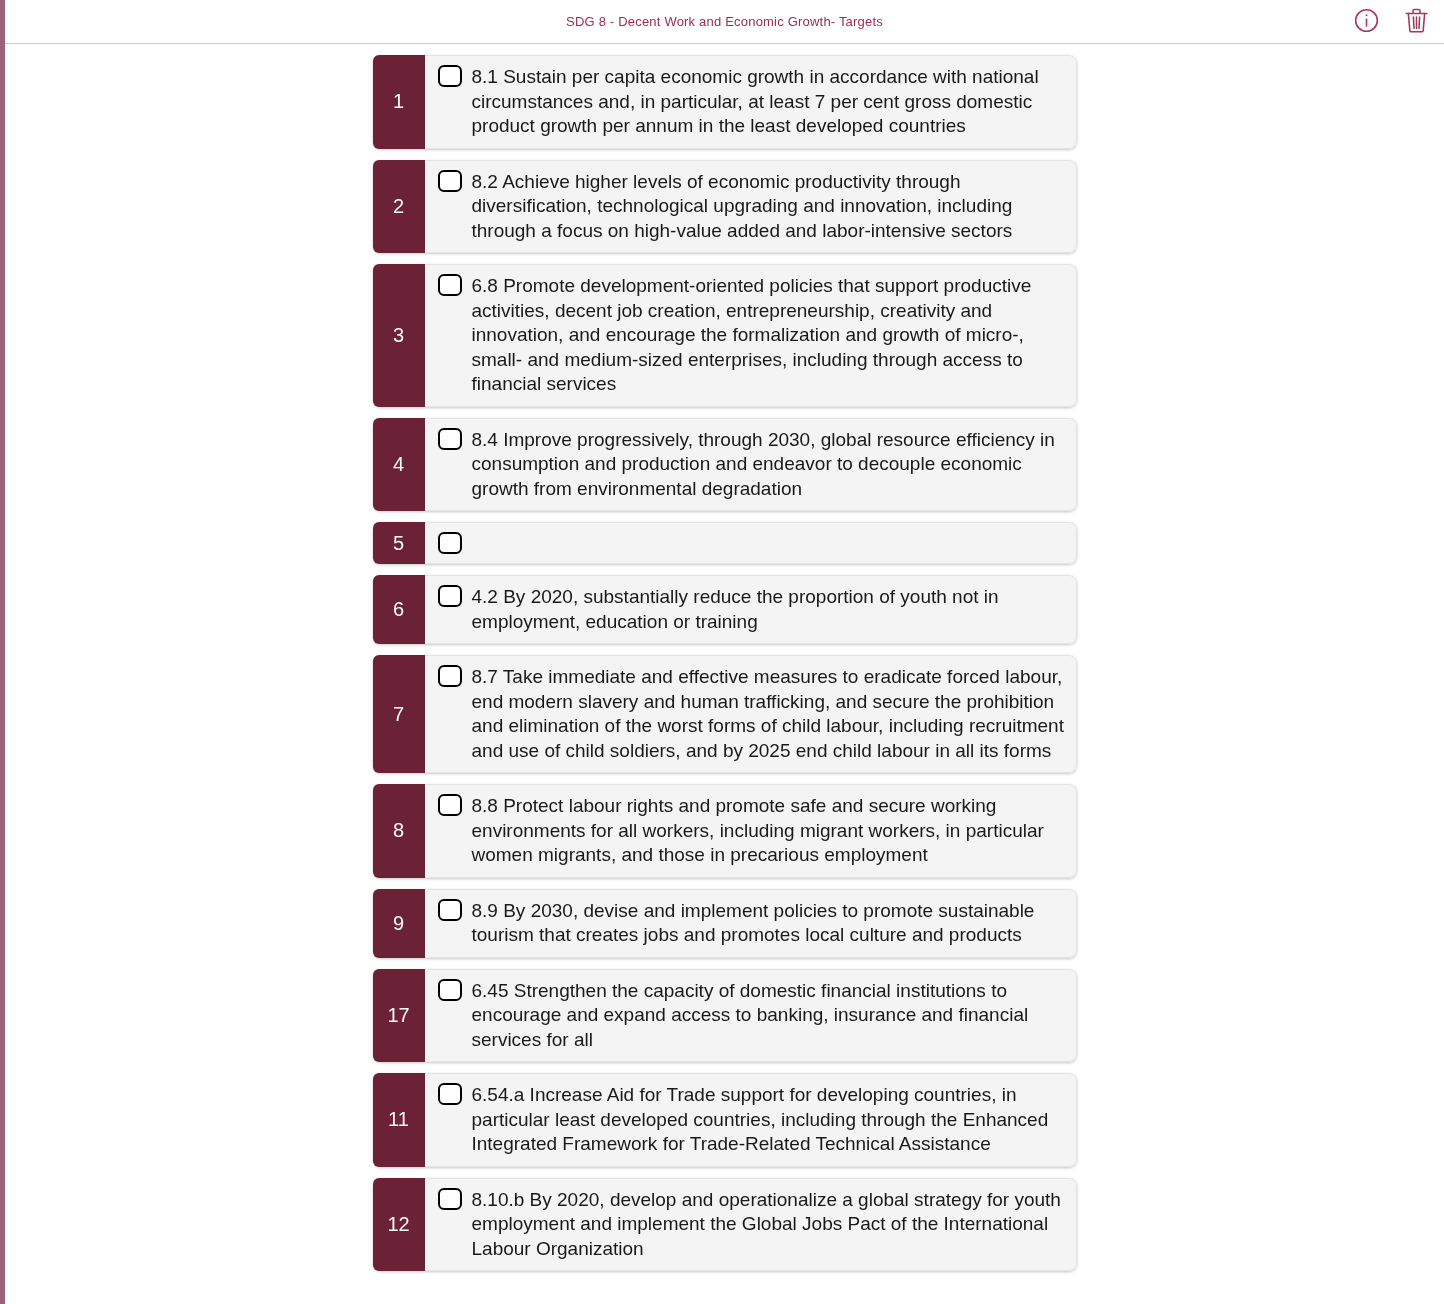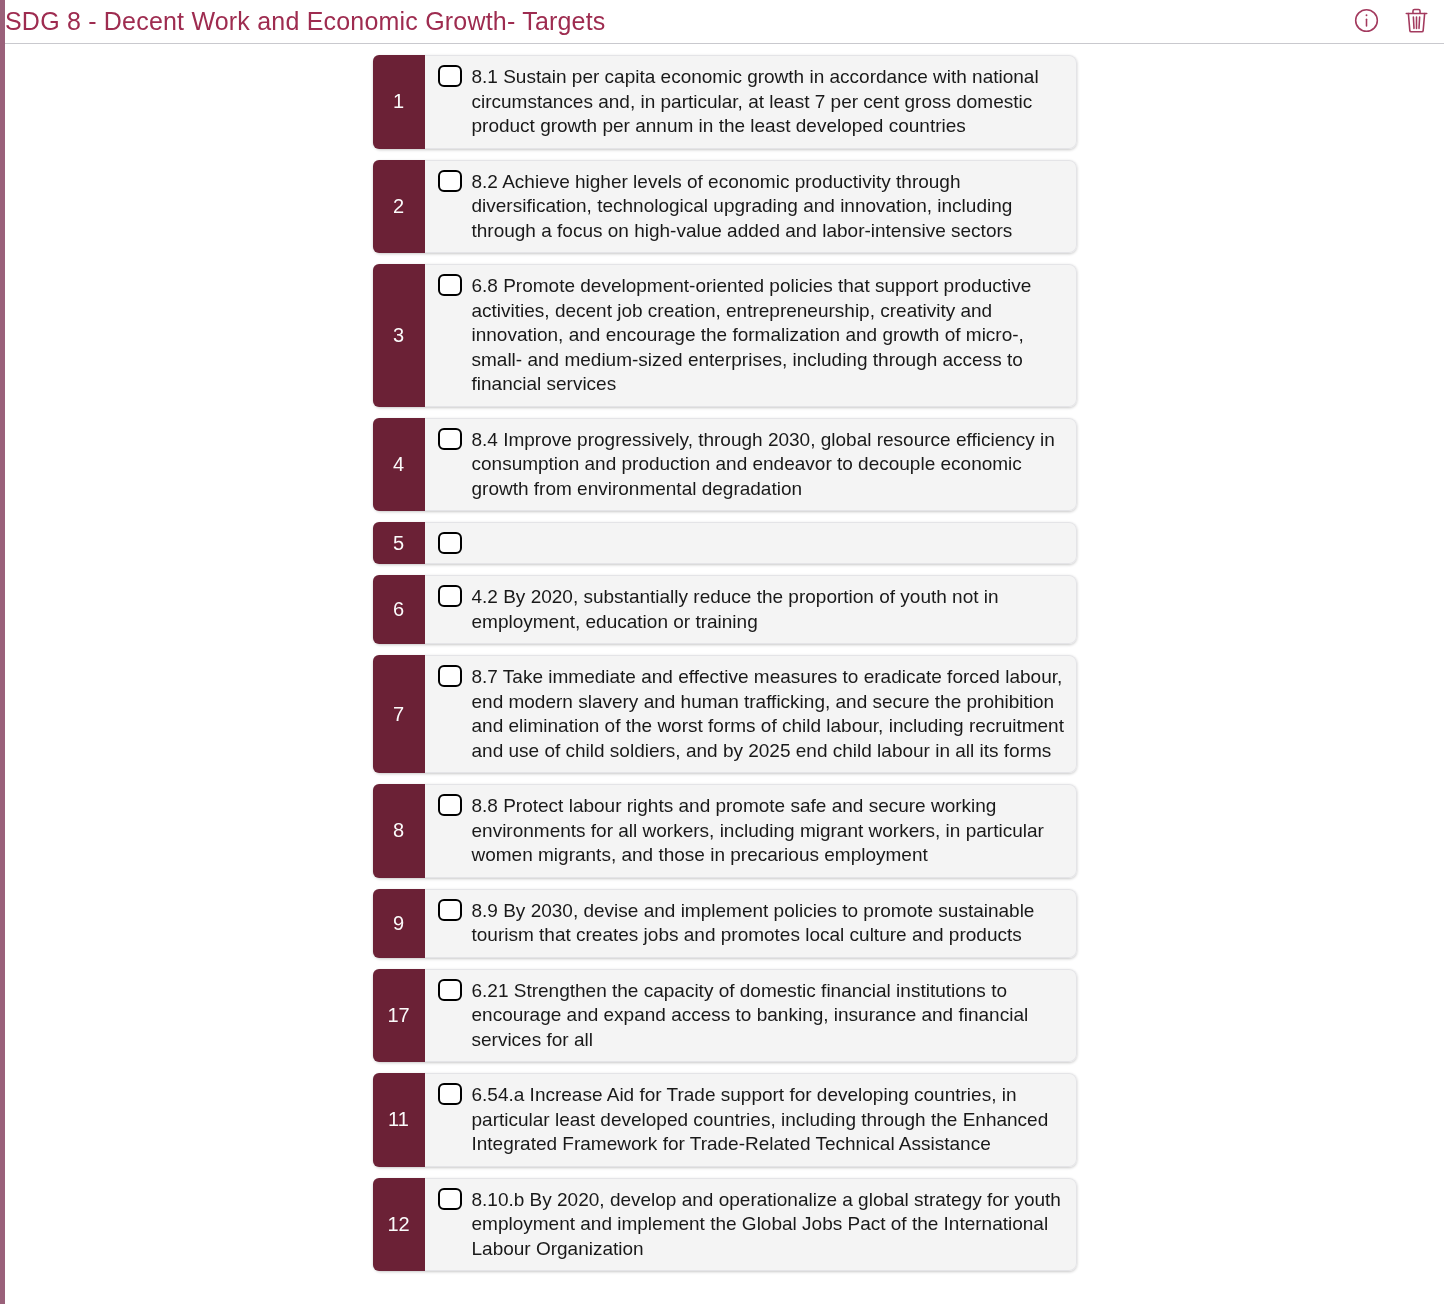--- a/index.html
+++ b/index.html
@@ -23,23 +23,23 @@
     margin-left: 5px;
     height: 44px;
     background: #ffffff;
     border-bottom: 1px solid #c9c9ce;
     display: flex;
     align-items: center;
   }
   .page-title {
     position: absolute;
     left: 0; right: 0;
-    text-align: left;
+    text-align: center;
     color: #9e2c50;
-    font-size: 25px;
+    font-size: 13px;
     letter-spacing: 0.2px;
   }
   .header-icons {
     position: absolute;
     right: 16px;
     top: 0; bottom: 0;
     display: flex;
     align-items: center;
     gap: 26px;
   }
@@ -210,21 +210,21 @@
     <div class="card">
       <input type="checkbox" class="target-checkbox" style="">
       <div class="target-text">8.9 By 2030, devise and implement policies to promote sustainable tourism that creates jobs and promotes local culture and products</div>
     </div>
   </div>
 
   <div class="target-item">
     <div class="badge">17</div>
     <div class="card">
       <input type="checkbox" class="target-checkbox" style="">
-      <div class="target-text">6.21 Strengthen the capacity of domestic financial institutions to encourage and expand access to banking, insurance and financial services for all</div>
+      <div class="target-text">6.45 Strengthen the capacity of domestic financial institutions to encourage and expand access to banking, insurance and financial services for all</div>
     </div>
   </div>
 
   <div class="target-item">
     <div class="badge">11</div>
     <div class="card">
       <input type="checkbox" class="target-checkbox" style="">
       <div class="target-text">6.54.a Increase Aid for Trade support for developing countries, in particular least developed countries, including through the Enhanced Integrated Framework for Trade-Related Technical Assistance</div>
     </div>
   </div>

